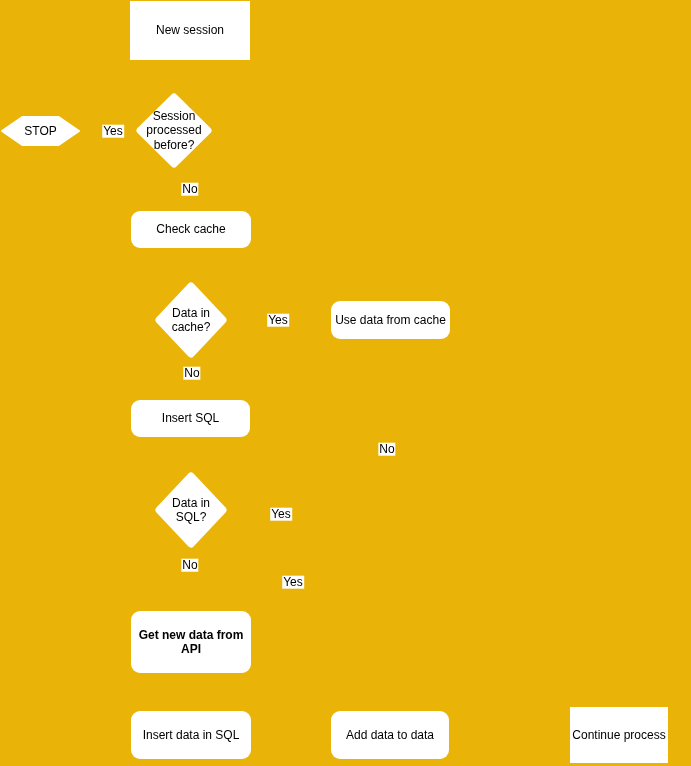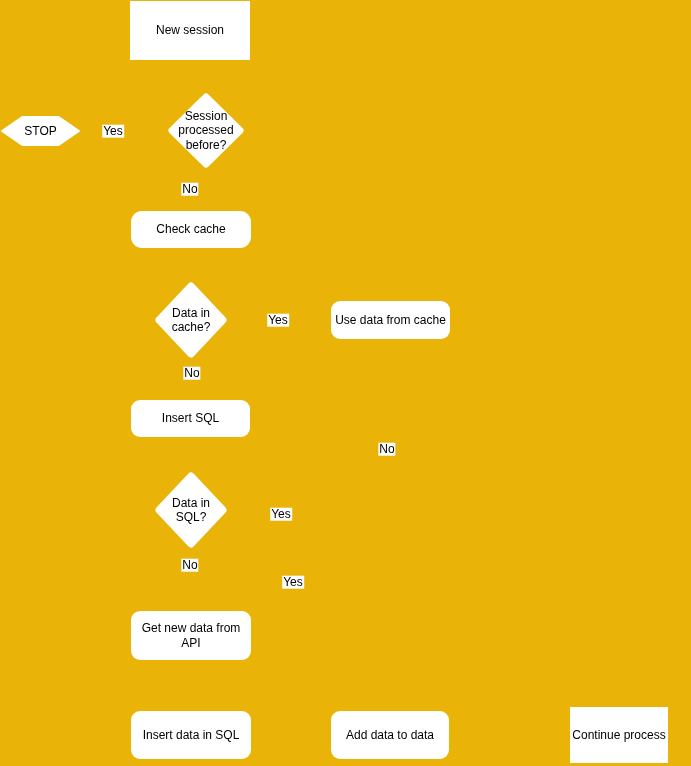--- a/index.html
+++ b/index.html
@@ -46,29 +46,29 @@
 <div id="flowchart-canvas">
     <div class="node process" style="left: 130px; top: 1px; width: 120px; height: 59px;">
       <div class="node-label">New session</div>
     </div>
     <div class="node stop" style="left: 1px; top: 116px; width: 79px; height: 30px;">
       <svg class="shape-svg" width="79" height="30" viewBox="0 0 79 30">
         <path d="M 1 15 L 21.330000000000002 1 L 57.67 1 L 78 15 L 57.67 29 L 21.330000000000002 29 Z" fill="#ffffff" stroke="#ffffff" stroke-width="2" stroke-linejoin="round"></path>
       </svg>
       <div class="node-label">STOP</div>
     </div>
-    <div class="node decision" style="left: 168px; top: 93px; width: 76px; height: 75px;">
+    <div class="node decision" style="left: 136px; top: 93px; width: 76px; height: 75px;">
       <svg class="shape-svg" width="76" height="75" viewBox="0 0 76 75">
         <path d="M 38 4 L 72 37.5 L 38 71 L 4 37.5 Z" fill="#ffffff" stroke="#ffffff" stroke-width="7" stroke-linejoin="round"></path>
       </svg>
       <div class="node-label">Session
 processed
 before?</div>
     </div>
-    <div class="node rounded" style="left: 131px; top: 211px; width: 120px; height: 37px; border-radius: 11px;">
+    <div class="node rounded" style="left: 131px; top: 211px; width: 120px; height: 37px;">
       <div class="node-label">Check cache</div>
     </div>
     <div class="node decision" style="left: 155px; top: 282px; width: 72px; height: 76px;">
       <svg class="shape-svg" width="72" height="76" viewBox="0 0 72 76">
         <path d="M 36 4 L 68 38 L 36 72 L 4 38 Z" fill="#ffffff" stroke="#ffffff" stroke-width="7" stroke-linejoin="round"></path>
       </svg>
       <div class="node-label">Data in
 cache?</div>
     </div>
     <div class="node rounded" style="left: 331px; top: 301px; width: 119px; height: 38px;">
@@ -76,21 +76,21 @@
     </div>
     <div class="node rounded" style="left: 131px; top: 400px; width: 119px; height: 37px;">
       <div class="node-label">Insert SQL</div>
     </div>
     <div class="node decision" style="left: 155px; top: 472px; width: 72px; height: 76px;">
       <svg class="shape-svg" width="72" height="76" viewBox="0 0 72 76">
         <path d="M 36 4 L 68 38 L 36 72 L 4 38 Z" fill="#ffffff" stroke="#ffffff" stroke-width="7" stroke-linejoin="round"></path>
       </svg>
       <div class="node-label">Data in SQL?</div>
     </div>
-    <div class="node rounded" style="left: 131px; top: 611px; width: 120px; height: 49px;">
+    <div class="node rounded" style="left: 131px; top: 611px; width: 120px; height: 62px; font-weight: bold;">
       <div class="node-label">Get new data from
 API</div>
     </div>
     <div class="node rounded" style="left: 131px; top: 711px; width: 120px; height: 48px;">
       <div class="node-label">Insert data in SQL</div>
     </div>
     <div class="node rounded" style="left: 331px; top: 711px; width: 118px; height: 48px;">
       <div class="node-label">Add data to data</div>
     </div>
     <div class="node process" style="left: 570px; top: 707px; width: 98px; height: 56px;">

